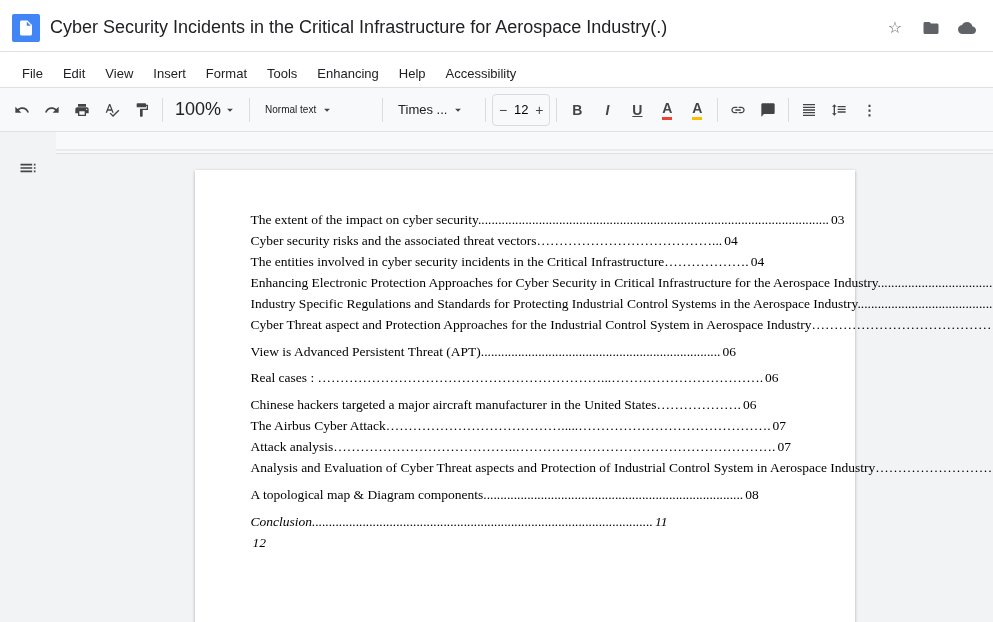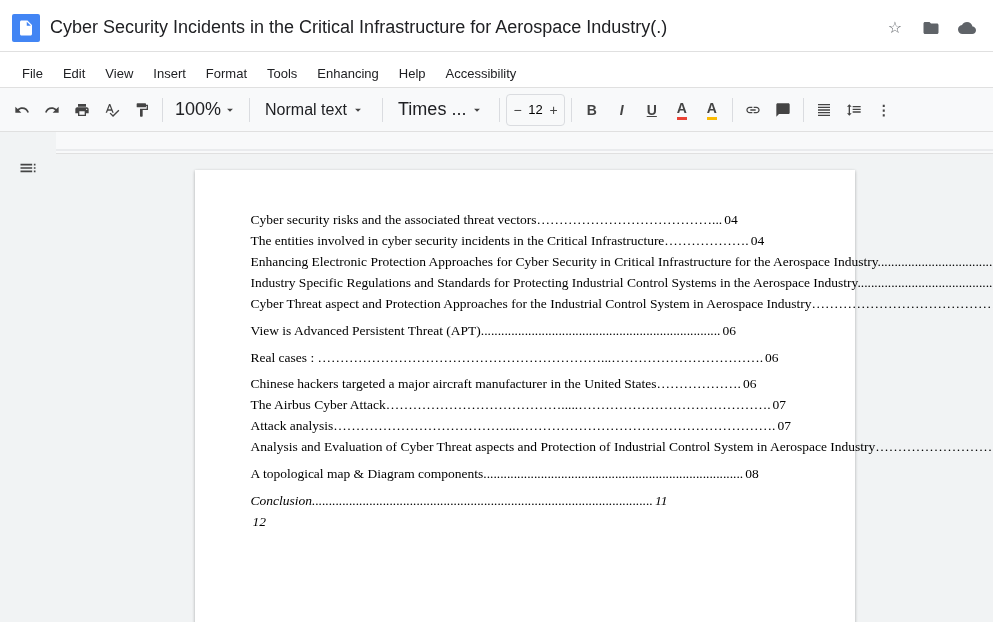--- a/index.html
+++ b/index.html
@@ -98,33 +98,33 @@
       padding: 0 6px;
       height: 32px;
       border-radius: 4px;
       cursor: pointer;
       background: transparent;
       border: none;
       color: #202124;
     }
     .style-selector {
       display: flex; align-items: center;
-      font-size: 16px;
+      font-size: 10px;
       padding: 0 8px;
       height: 32px;
       border-radius: 4px;
       cursor: pointer;
       background: transparent;
       border: 1px solid transparent;
       color: #202124;
       min-width: 120px;
     }
     .font-selector {
       display: flex; align-items: center;
-      font-size: 18px;
+      font-size: 13px;
       padding: 0 8px;
       height: 32px;
       border-radius: 4px;
       cursor: pointer;
       background: transparent;
       border: 1px solid transparent;
       color: #202124;
       min-width: 90px;
     }
     .font-size-box {
@@ -365,20 +365,24 @@
       <svg width="100%" height="22" style="position:absolute;left:0;top:0;">
 
         <line x1="0" y1="18" x2="1000" y2="18" stroke="#dadce0" stroke-width="1"></line>
       </svg>
     </div>
 
     <div class="doc-scroll">
       <div class="page">
         <div id="toc-container">
             <div style="font-family: &quot;Times New Roman&quot;, Times, serif; font-size: 13.5px; line-height: 1.55; color: rgb(0, 0, 0); display: flex; align-items: baseline; width: 100%;">
+              <span style="white-space: pre-wrap; flex-shrink: 0;">The extent of the impact on cyber security........................................................................................................</span>
+              <span style="margin-left: 2px; flex-shrink: 0;">03</span>
+            </div>
+            <div style="font-family: &quot;Times New Roman&quot;, Times, serif; font-size: 13.5px; line-height: 1.55; color: rgb(0, 0, 0); display: flex; align-items: baseline; width: 100%;">
               <span style="white-space: pre-wrap; flex-shrink: 0;">Cyber security risks and the associated threat vectors…………………………………...</span>
               <span style="margin-left: 2px; flex-shrink: 0;">04</span>
             </div>
             <div style="font-family: &quot;Times New Roman&quot;, Times, serif; font-size: 13.5px; line-height: 1.55; color: rgb(0, 0, 0); display: flex; align-items: baseline; width: 100%;">
               <span style="white-space: pre-wrap; flex-shrink: 0;">The entities involved in cyber security incidents in the Critical Infrastructure……………….</span>
               <span style="margin-left: 2px; flex-shrink: 0;">04</span>
             </div>
             <div style="font-family: &quot;Times New Roman&quot;, Times, serif; font-size: 13.5px; line-height: 1.55; color: rgb(0, 0, 0); display: flex; align-items: baseline; width: 100%;">
               <span style="white-space: pre-wrap; flex-shrink: 0;">Enhancing Electronic Protection Approaches for Cyber Security in Critical Infrastructure for the Aerospace Industry.................................................................................................</span>
             </div>

